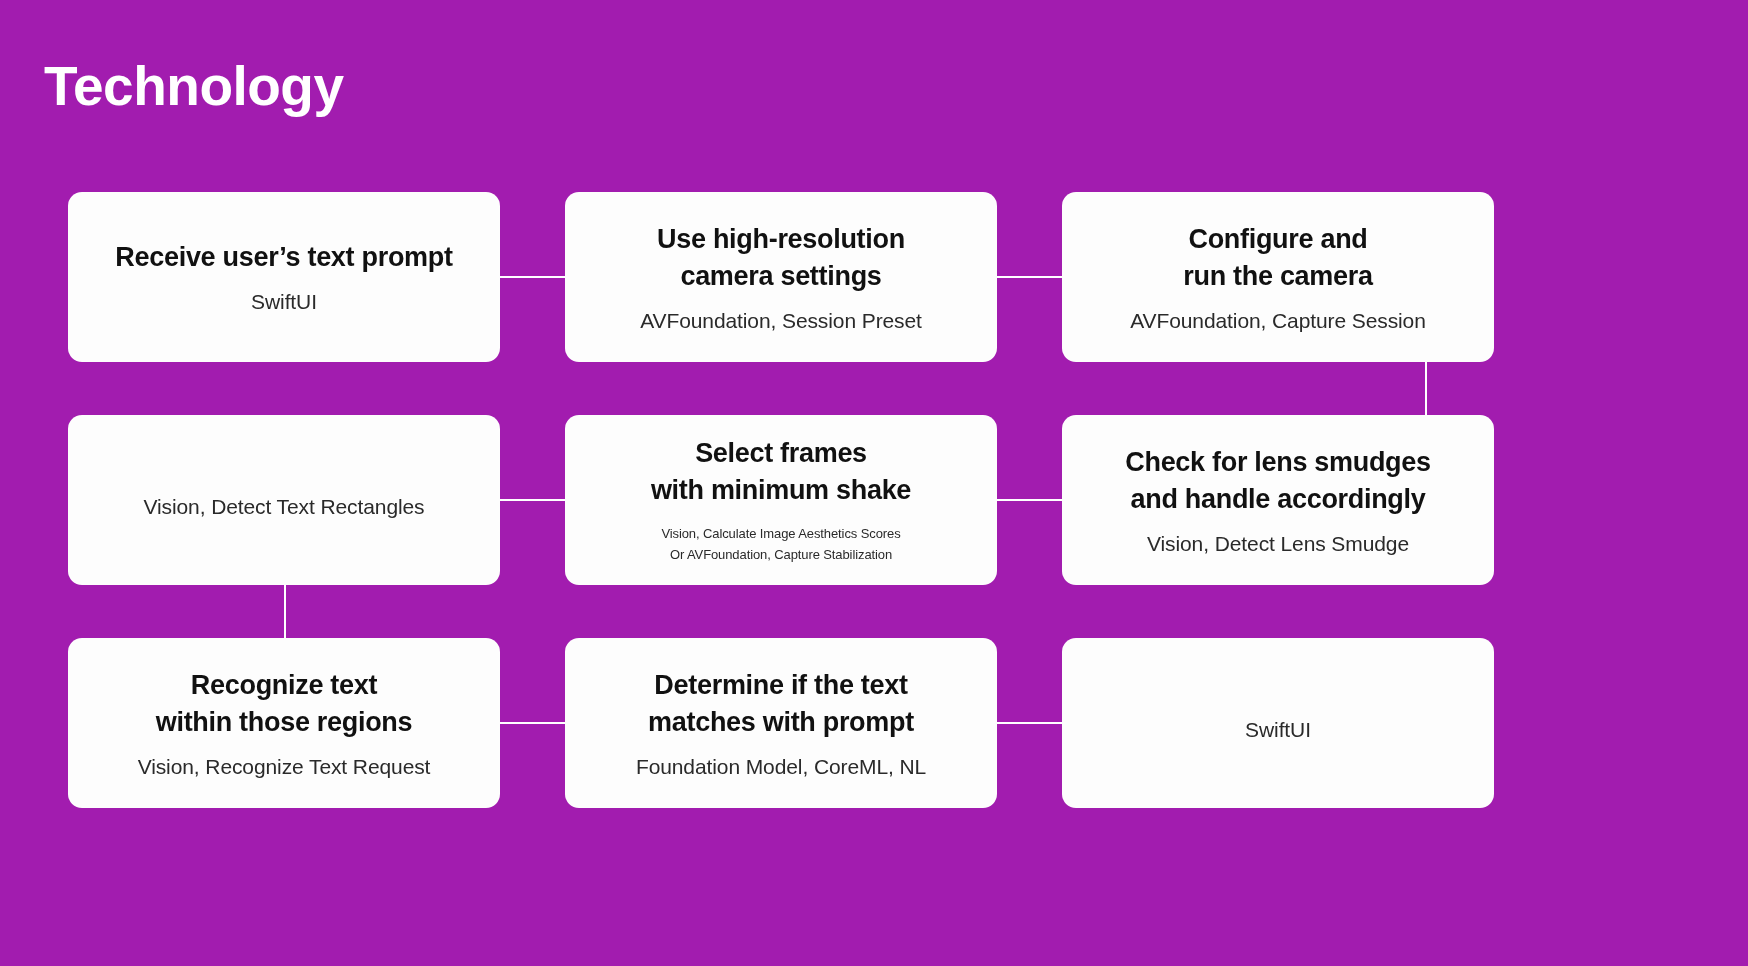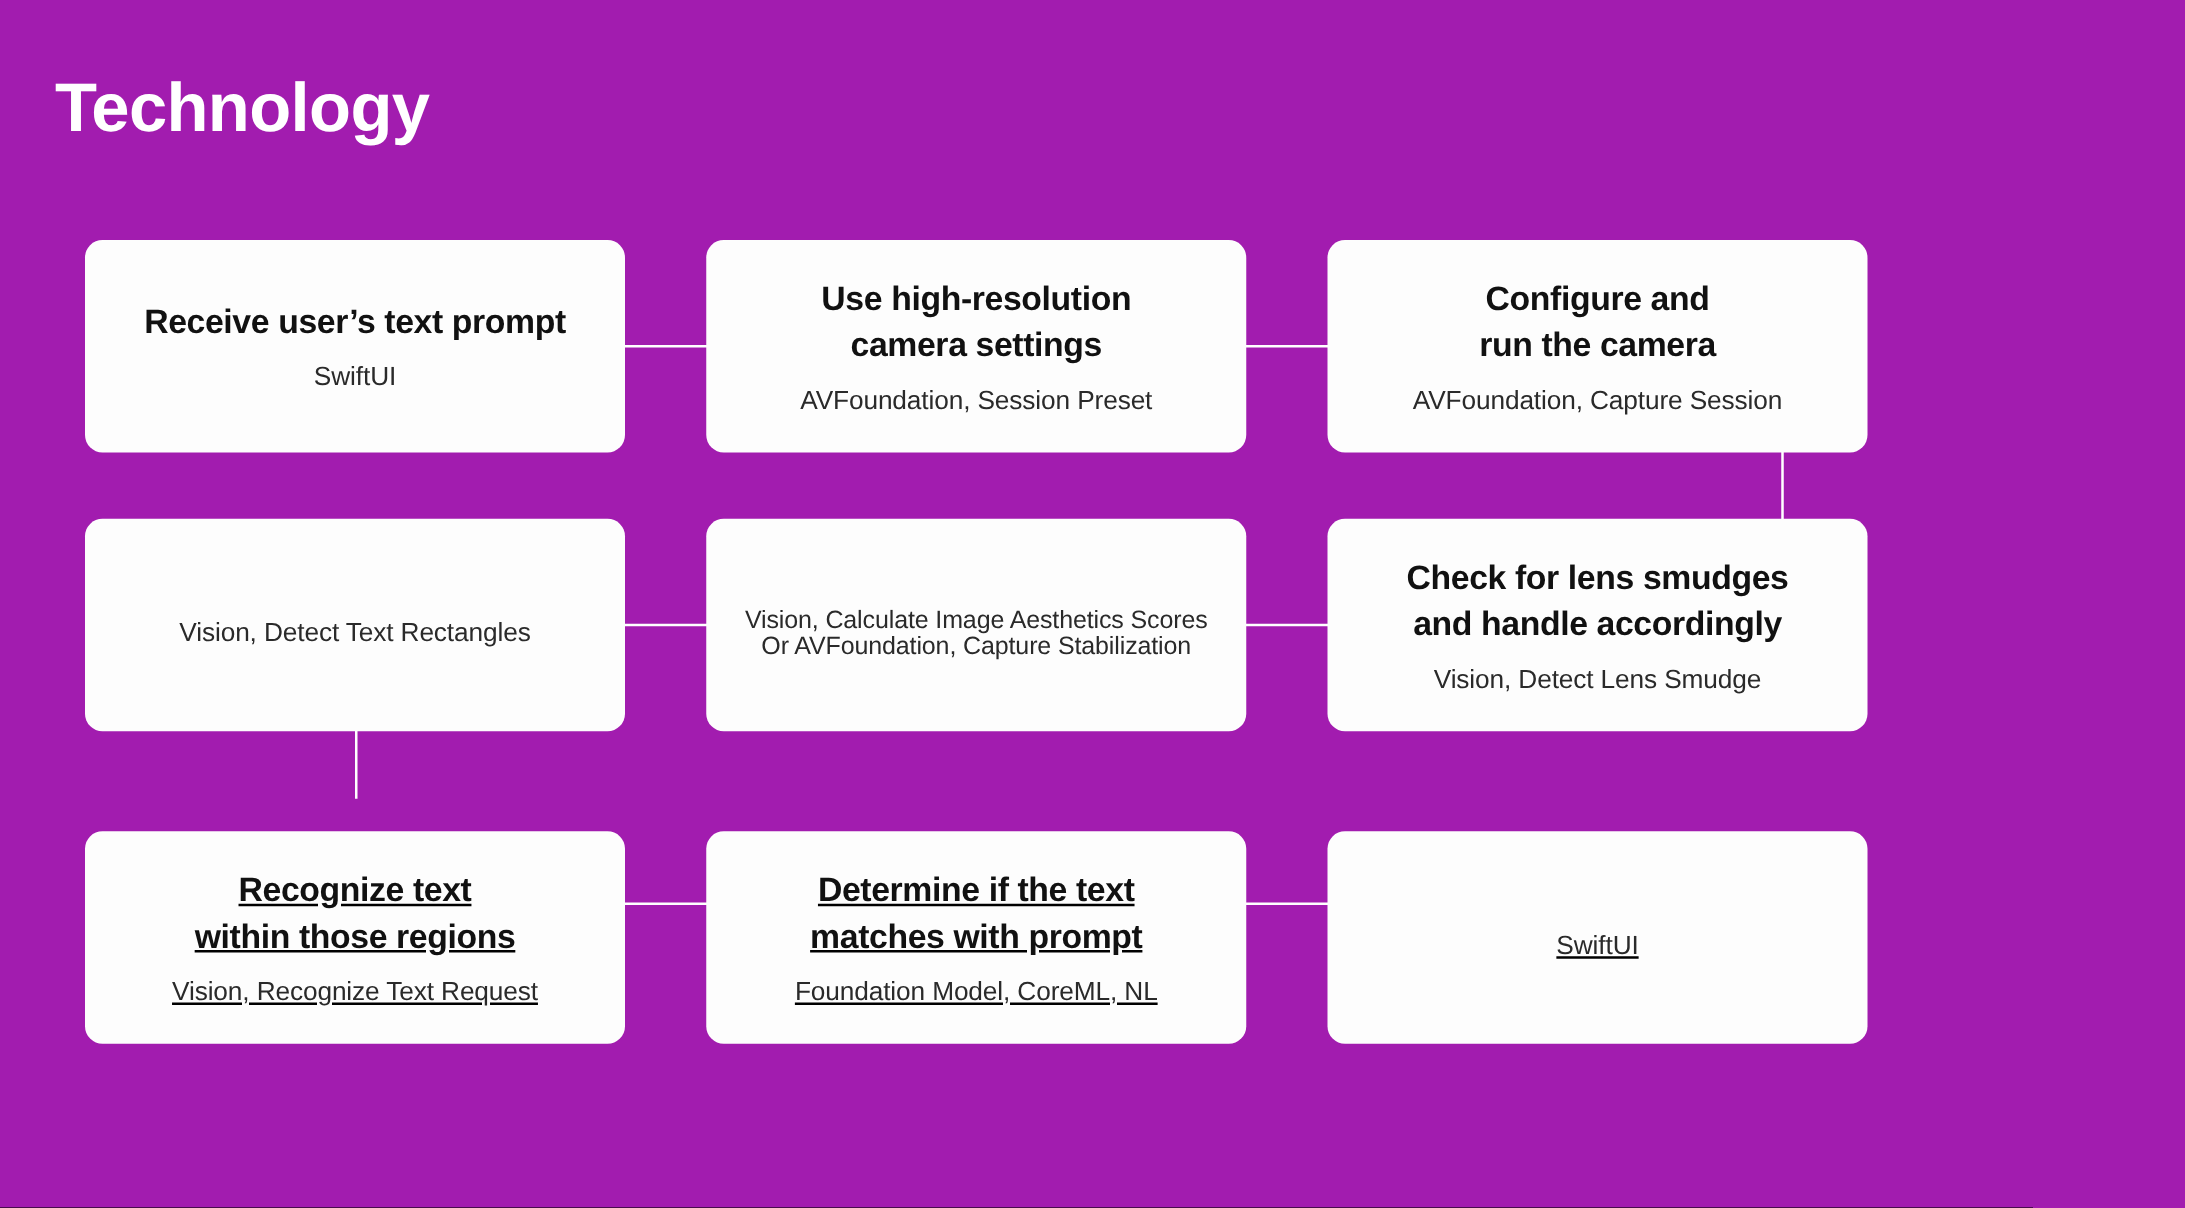--- a/index.html
+++ b/index.html
@@ -75,32 +75,32 @@
     line-height: 27px;
     font-weight: 400;
     color: #2a2a2a;
     text-align: center;
     letter-spacing: -0.1px;
     white-space: pre-line;
   }
 
   
   .card.small-sub .card-sub {
-    font-size: 20px;
+    font-size: 13px;
     line-height: 21px;
     margin-top: 14px;
   }
 
   
   .c1 { left: 0px; }
   .c2 { left: 497px; }
   .c3 { left: 994px; }
   .r1 { top: 0px; }
   .r2 { top: 223px; }
-  .r3 { top: 473px; text-decoration: underline; }
+  .r3 { top: 446px; }
 
   
   .conn-h {
     position: absolute;
     height: 2px;
     width: 67px;
     background: #ffffff;
   }
   .conn-v {
     position: absolute;
@@ -151,20 +151,22 @@
       <div class="card-title">Configure and
 run the camera</div>
       <div class="card-sub">AVFoundation, Capture Session</div>
     </div>
 
     <div class="card c1 r2">
       <div class="card-sub">Vision, Detect Text Rectangles</div>
     </div>
 
     <div class="card c2 r2 small-sub">
+      <div class="card-title">Select frames
+with minimum shake</div>
       <div class="card-sub">Vision, Calculate Image Aesthetics Scores
 Or AVFoundation, Capture Stabilization</div>
     </div>
 
     <div class="card c3 r2">
       <div class="card-title">Check for lens smudges
 and handle accordingly</div>
       <div class="card-sub">Vision, Detect Lens Smudge</div>
     </div>
 

